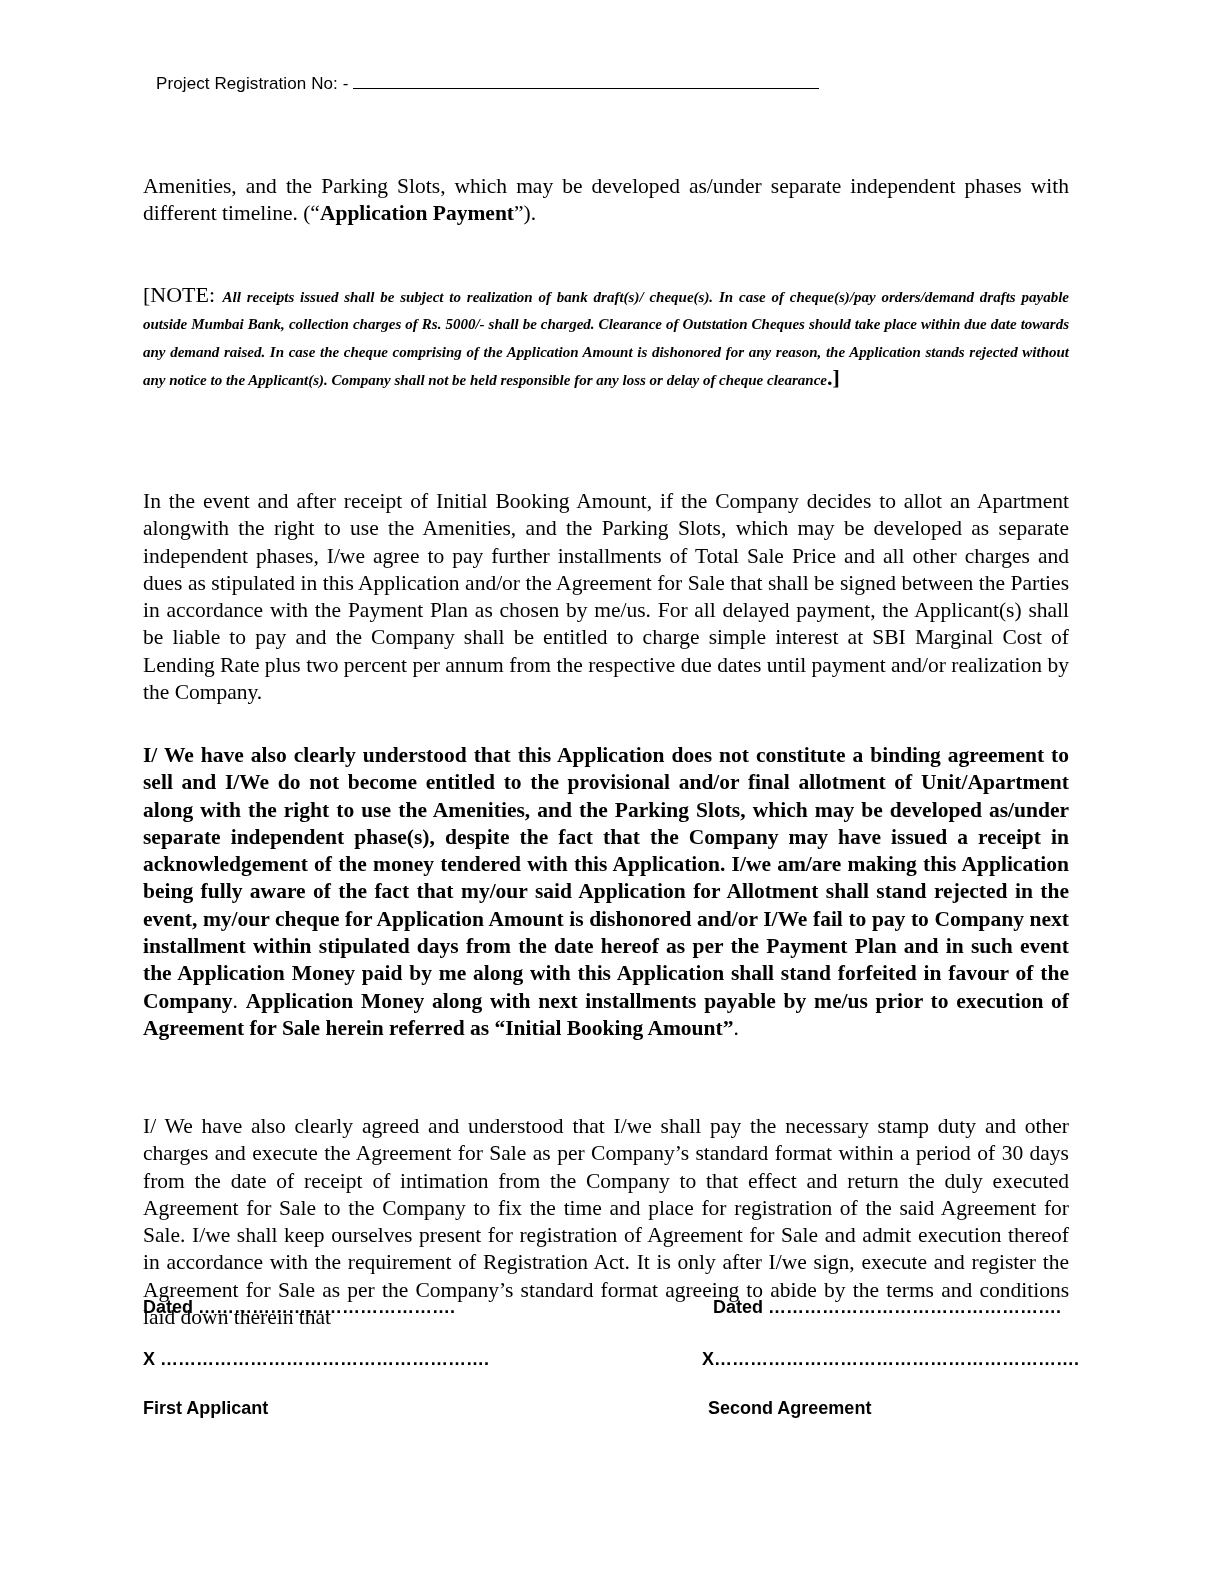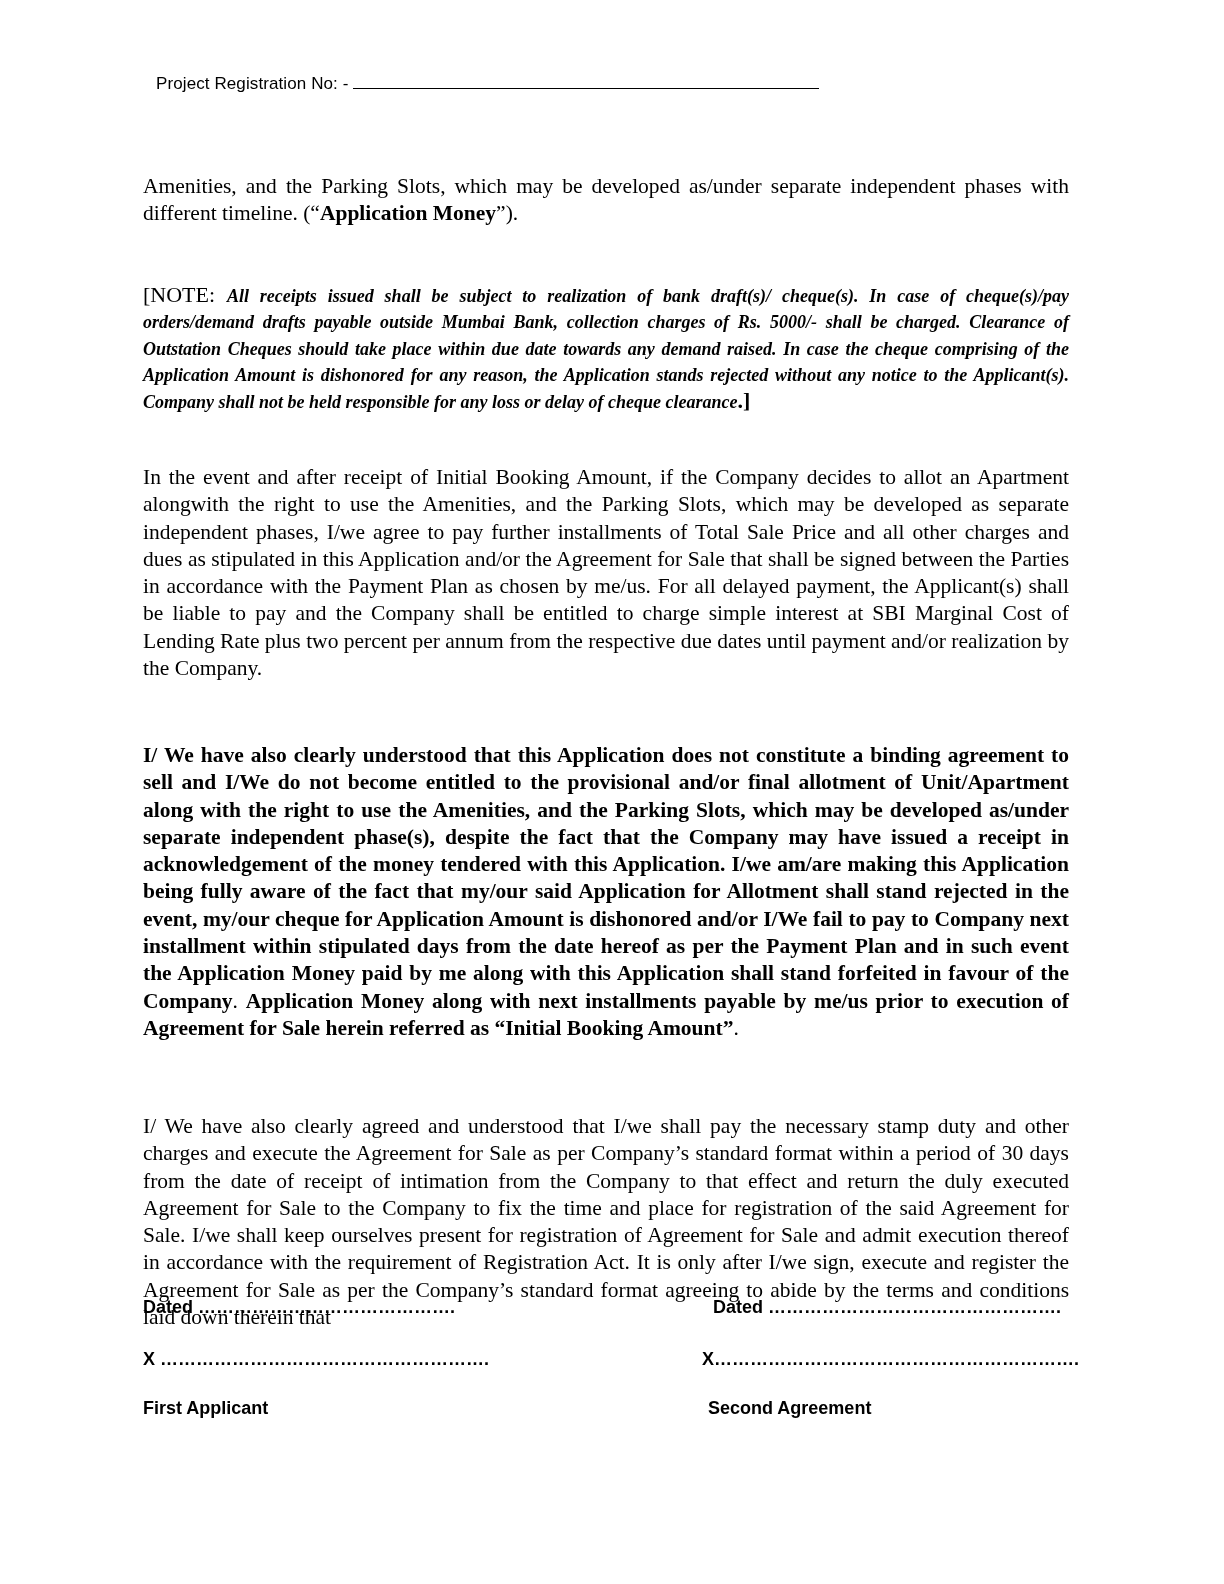--- a/index.html
+++ b/index.html
@@ -3,36 +3,36 @@
 <meta charset="utf-8">
 <style>
   html, body { margin: 0; padding: 0; background: #ffffff; }
   body { width: 1224px; height: 1584px; position: relative; overflow: hidden; color: #000; }
   .hdr { position: absolute; left: 156px; top: 72px; font-family: "Liberation Sans", sans-serif; font-size: 17px; letter-spacing: 0.1px; white-space: nowrap; }
   .hdr .blank { display: inline-block; width: 466px; border-bottom: 1.5px solid #000; height: 16px; vertical-align: baseline; margin-left: 4px; }
   .body-text { position: absolute; left: 143px; width: 926px; font-family: "Liberation Serif", serif; font-size: 21.5px; line-height: 27.3px; text-align: justify; }
   .p1 { top: 173px; }
   .note { top: 282px; line-height: 25.3px; }
   .note .label { font-weight: normal; font-size: 22px; }
-  .note .ital { font-weight: bold; font-style: italic; font-size: 18px; }
+  .note .ital { font-weight: bold; font-style: italic; font-size: 15px; }
   .note .close { font-weight: bold; font-size: 22px; }
-  .p2 { top: 464px; }
+  .p2 { top: 488px; }
   .p3 { top: 742px; font-weight: bold; }
   .p3 .normal { font-weight: normal; }
   .p4 { top: 1113px; }
   .sig { position: absolute; font-family: "Liberation Sans", sans-serif; font-size: 18px; white-space: nowrap; font-weight: bold; }
 </style>
 </head>
 <body>
 
 <div class="hdr">
   <span>Project Registration No: -</span><span class="blank"></span>
 </div>
 
-<div class="body-text p1"><span>Amenities, and the Parking Slots, which may be developed as/under separate independent phases with different timeline. (“</span><b>Application Money</b><span>”).</span></div>
+<div class="body-text p1"><span>Amenities, and the Parking Slots, which may be developed as/under separate independent phases with different timeline. (“</span><b>Application Payment</b><span>”).</span></div>
 
 <div class="body-text note"><span class="label">[NOTE:</span> <span class="ital">All receipts issued shall be subject to realization of bank draft(s)/ cheque(s). In case of cheque(s)/pay orders/demand drafts payable outside Mumbai Bank, collection charges of Rs. 5000/- shall be charged. Clearance of Outstation Cheques should take place within due date towards any demand raised. In case the cheque comprising of the Application Amount is dishonored for any reason, the Application stands rejected without any notice to the Applicant(s). Company shall not be held responsible for any loss or delay of cheque clearance</span><span class="close">.]</span></div>
 
 <div class="body-text p2">In the event and after receipt of Initial Booking Amount, if the Company decides to allot an Apartment alongwith the right to use the Amenities, and the Parking Slots, which may be developed as separate independent phases, I/we agree to pay further installments of Total Sale Price and all other charges and dues as stipulated in this Application and/or the Agreement for Sale that shall be signed between the Parties in accordance with the Payment Plan as chosen by me/us. For all delayed payment, the Applicant(s) shall be liable to pay and the Company shall be entitled to charge simple interest at SBI Marginal Cost of Lending Rate plus two percent per annum from the respective due dates until payment and/or realization by the Company.</div>
 
 <div class="body-text p3"><span>I/ We have also clearly understood that this Application does not constitute a binding agreement to sell and I/We do not become entitled to the provisional and/or final allotment of Unit/Apartment along with the right to use the Amenities, and the Parking Slots, which may be developed as/under separate independent phase(s), despite the fact that the Company may have issued a receipt in acknowledgement of the money tendered with this Application. I/we am/are making this Application being fully aware of the fact that my/our said Application for Allotment shall stand rejected in the event, my/our cheque for Application Amount is dishonored and/or I/We fail to pay to Company next installment within stipulated days from the date hereof as per the Payment Plan and in such event the Application Money paid by me along with this Application shall stand forfeited in favour of the Company</span><span class="normal">. </span><span>Application Money along with next installments payable by me/us prior to execution of Agreement for Sale herein referred as “Initial Booking Amount”</span><span class="normal">.</span></div>
 
 <div class="body-text p4">I/ We have also clearly agreed and understood that I/we shall pay the necessary stamp duty and other charges and execute the Agreement for Sale as per Company’s standard format within a period of 30 days from the date of receipt of intimation from the Company to that effect and return the duly executed Agreement for Sale to the Company to fix the time and place for registration of the said Agreement for Sale. I/we shall keep ourselves present for registration of Agreement for Sale and admit execution thereof in accordance with the requirement of Registration Act. It is only after I/we sign, execute and register the Agreement for Sale as per the Company’s standard format agreeing to abide by the terms and conditions laid down therein that</div>
 
 <div class="sig" style="left:143px; top:1297px;">Dated …………………………………….</div>

